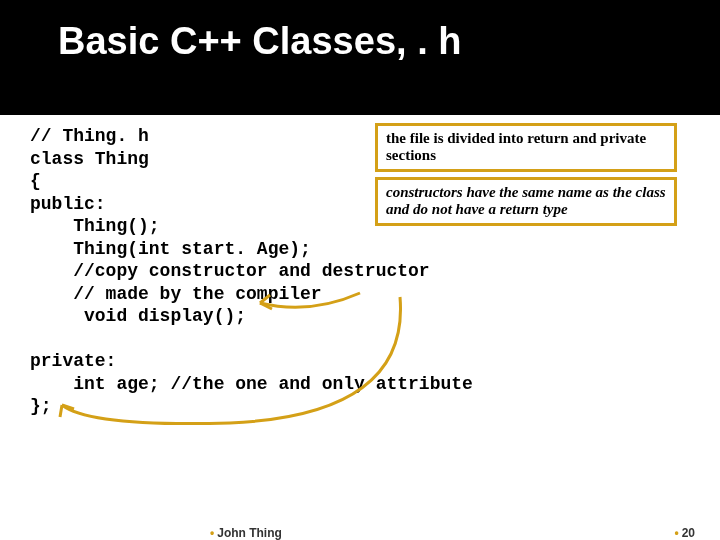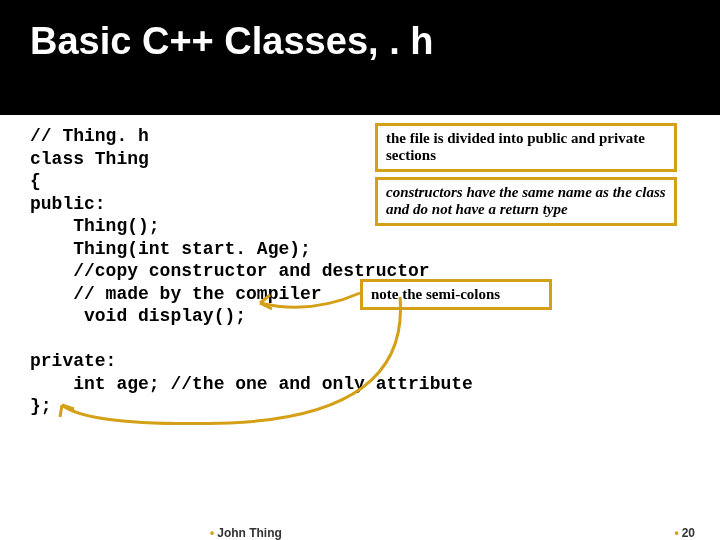--- a/index.html
+++ b/index.html
@@ -10,20 +10,21 @@
     background: #000;
     font-family: Arial, Helvetica, sans-serif;
     position: relative;
     overflow: hidden;
   }
   .title {
     color: #fff;
     font-size: 38px;
     font-weight: bold;
     padding: 20px 0 0 30px;
+    margin-left: 28px;
   }
   .content-area {
     background: #fff;
     position: absolute;
     top: 115px;
     left: 0;
     right: 0;
     bottom: 0;
     padding: 0;
   }
@@ -86,23 +87,22 @@
     Thing();
     Thing(int start. Age);
     //copy constructor and destructor
     // made by the compiler
      void display();
 
 private:
     int age; //the one and only attribute
 };</div>
 
-  <div class="callout c1">the file is divided into public and private sections</div>
+  <div class="callout c1">the file is divided into return and private sections</div>
   <div class="callout c2">constructors have the same name as the class and do not have a return type</div>
-  <div class="callout c3">note the semi-colons</div>
 
   <svg class="arrow" style="top:170px; left:250px;" width="120" height="40">
     <path d="M110,8 Q60,30 10,18"></path>
     <path d="M10,18 L20,10 M10,18 L22,24"></path>
   </svg>
 
   <svg class="arrow" style="top:180px; left:50px;" width="370" height="140">
     <path d="M350,2 Q360,120 180,128 Q40,132 12,110"></path>
     <path d="M12,110 L10,122 M12,110 L24,114"></path>
   </svg>

